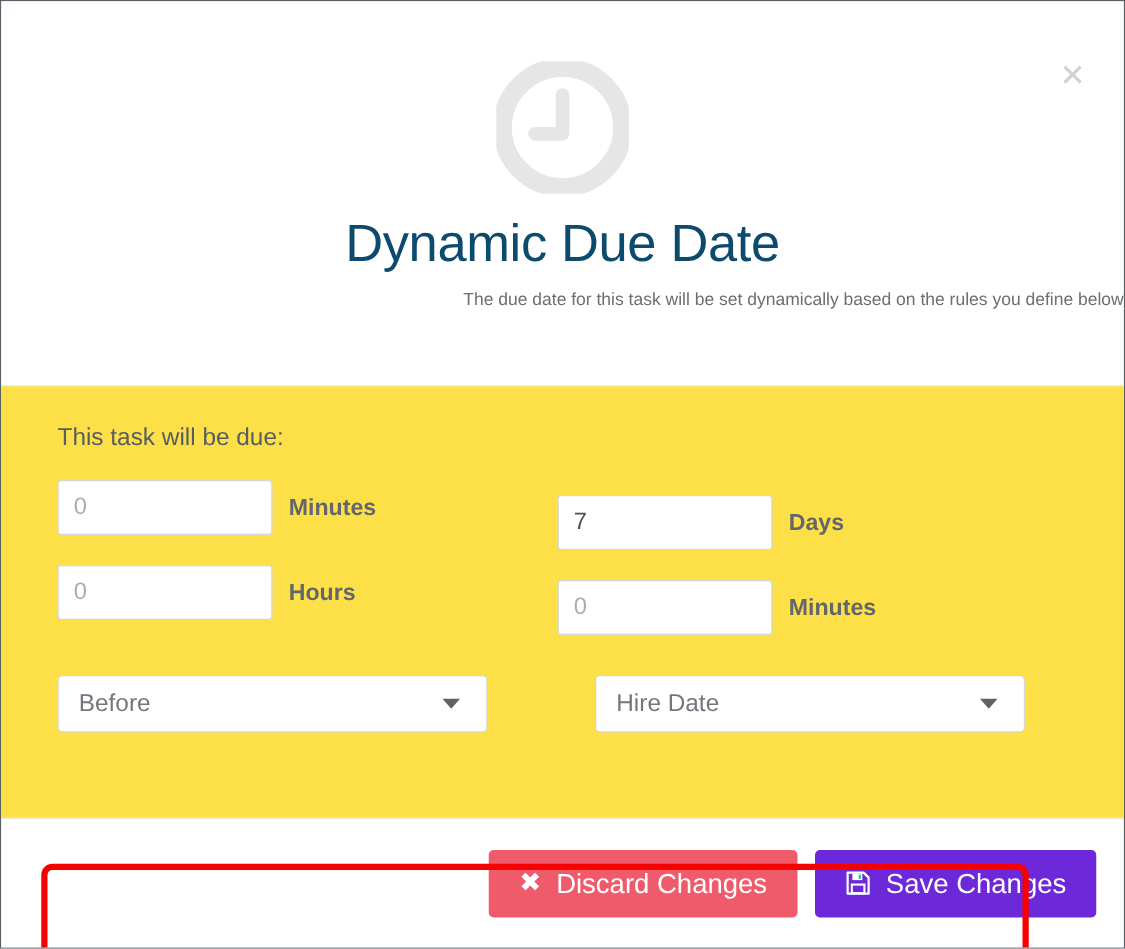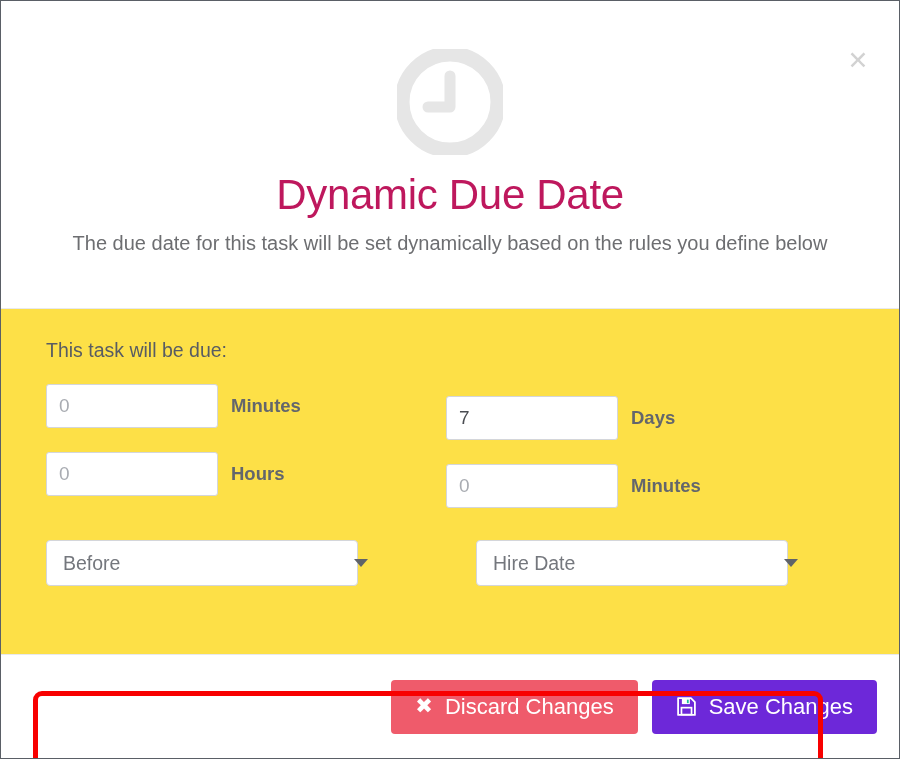--- a/index.html
+++ b/index.html
@@ -59,29 +59,29 @@
     justify-content: center;
     margin-top: 8px;
   }
   .clock-icon-wrap svg { display: block; }
 
   .modal-title {
     margin: 16px 0 0 0;
     text-align: center;
     font-size: 42px;
     font-weight: 400;
-    color: #be185d;
+    color: #0c4a6e;
     letter-spacing: -0.3px;
     line-height: 1.12;
   }
 
   .modal-subtitle {
     margin: 12px 0 0 0;
-    text-align: center;
-    font-size: 20px;
+    text-align: right;
+    font-size: 14px;
     font-weight: 400;
     color: #6d6e71;
     line-height: 1.3;
   }
 
   
   .modal-body {
     position: relative;
     background: #fde047;
     border-bottom: 1px solid #e8e9ed;
@@ -136,21 +136,21 @@
   .select-row {
     display: grid;
     grid-template-columns: 430px auto;
     margin-top: 20px;
   }
 
   .select-wrap { position: relative; width: 340px; }
 
   .select-box {
     box-sizing: border-box;
-    width: 312px;
+    width: 344px;
     height: 46px;
     border: 1px solid #d4d6da;
     border-radius: 4px;
     background: #ffffff;
     font-size: 19.5px;
     color: #74777d;
     display: flex;
     align-items: center;
     padding: 0 16px;
     cursor: pointer;

